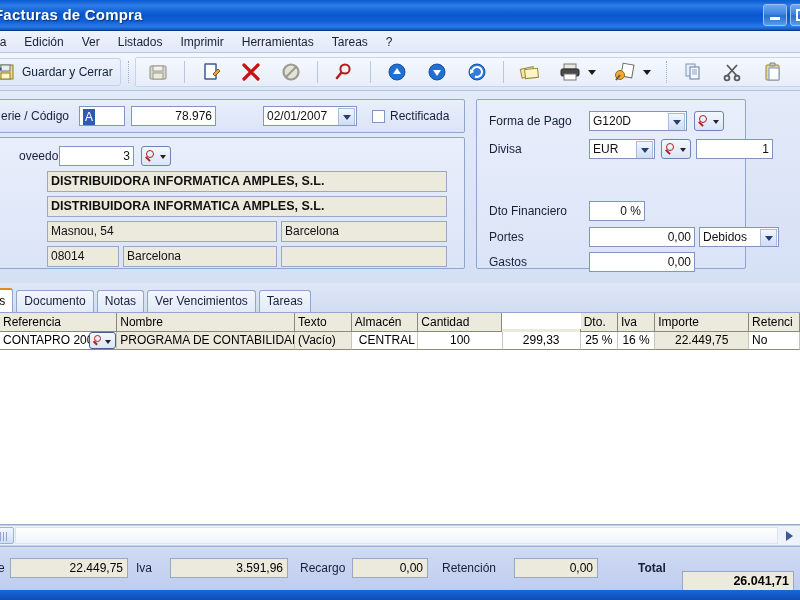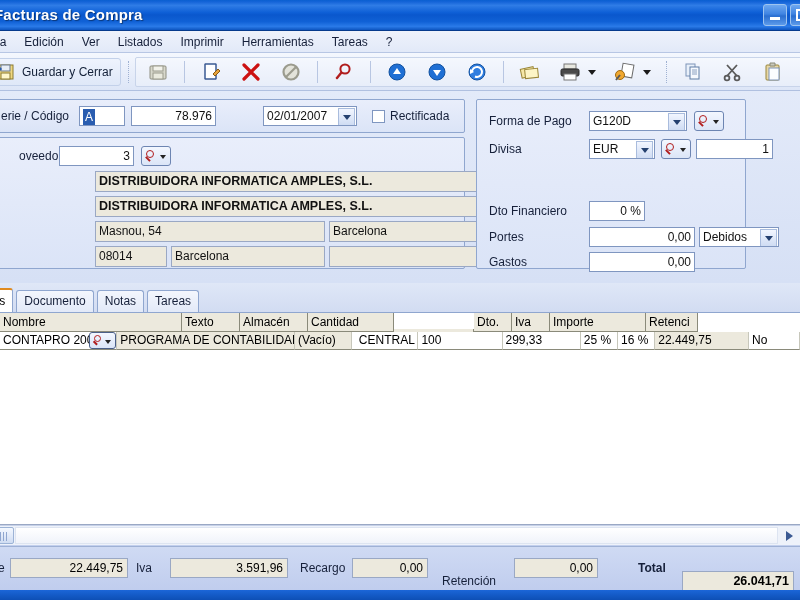--- a/index.html
+++ b/index.html
@@ -129,21 +129,20 @@
     background: #ffffff;
     height: 20px; line-height: 18px;
     font-size: 12px; color: #111;
     padding: 0 3px;
     overflow: hidden; white-space: nowrap;
   }
   .fld.right { text-align: right; }
   .fld.ro {
     background: #ece9dd;
     border: 1px solid #9aa8c4;
-    margin-left: 48px;
   }
   .fld.bold { font-weight: bold; font-size: 12.5px; }
 
   .sel {
     position: absolute;
     border: 1px solid #7f96c0;
     background: #ffffff;
     height: 20px; line-height: 18px;
     font-size: 12px; color: #111;
     padding: 0 18px 0 3px;
@@ -247,21 +246,21 @@
   .gc {
     height: 18px; line-height: 17px;
     border-right: 1px solid #c7c7bb;
     border-bottom: 1px solid #8a8a7a;
     font-size: 12px; color: #000;
     padding: 0 3px;
     overflow: hidden; white-space: nowrap;
     background: #ffffff;
   }
   .gc.shade { background: #ece9dd; }
-  .gc.right { text-align: left; }
+  .gc.right { text-align: center; }
   .gc.cellsel { position: relative; }
   .cell-lookup {
     position: absolute; right: 0; top: 0;
     width: 27px; height: 17px;
     border: 1px solid #4a5f88;
     border-radius: 3px;
     background: linear-gradient(to bottom, #f3f7ff 0%, #dbe5f7 100%);
   }
   .cell-lookup .mag {
     position: absolute; left: 4px; top: 2px;
@@ -591,26 +590,28 @@
       <div class="lbl" style="left:12px; top:155px;">Gastos</div>
       <div class="fld right" style="left:112px; top:152px; width:106px;">0,00</div>
     </div>
   </div>
 
   <div class="tabstrip">
     <div class="tabs">
       <div class="tab active">eas</div>
       <div class="tab">Documento</div>
       <div class="tab">Notas</div>
+      <div class="tab">Ver Vencimientos</div>
       <div class="tab">Tareas</div>
     </div>
   </div>
 
   <div class="gridwrap">
     <div class="gridhdr">
+      <div class="gh" style="width:120px;">Referencia</div>
       <div class="gh" style="width:182px;">Nombre</div>
       <div class="gh" style="width:58px;">Texto</div>
       <div class="gh" style="width:68px;">Almacén</div>
       <div class="gh" style="width:86px;">Cantidad</div>
       <div class="gh" style="width:80px;margin-top:16px;">Precio</div>
       <div class="gh" style="width:38px;">Dto.</div>
       <div class="gh" style="width:38px;">Iva</div>
       <div class="gh" style="width:96px;">Importe</div>
       <div class="gh" style="width:52px;">Retenci</div>
     </div>
@@ -645,20 +646,20 @@
       </div>
   </div>
 
   <div class="totals">
     <div class="tot-lbl" style="left:-2px;">e</div>
     <div class="tot-fld" style="left:10px; width:118px;">22.449,75</div>
     <div class="tot-lbl" style="left:136px;">Iva</div>
     <div class="tot-fld" style="left:170px; width:118px;">3.591,96</div>
     <div class="tot-lbl" style="left:300px;">Recargo</div>
     <div class="tot-fld" style="left:352px; width:76px;">0,00</div>
-    <div class="tot-lbl" style="left:442px;margin-top:13px;">Retención</div>
+    <div class="tot-lbl" style="left:442px;">Retención</div>
     <div class="tot-fld" style="left:514px; width:84px;">0,00</div>
     <div class="tot-lbl b" style="left:638px;text-align:center;">Total</div>
     <div class="tot-fld b" style="left:682px; width:112px;margin-top:13px;">26.041,71</div>
   </div>
 
   <div class="statusbar"></div>
 </div>
 
 </body></html>

